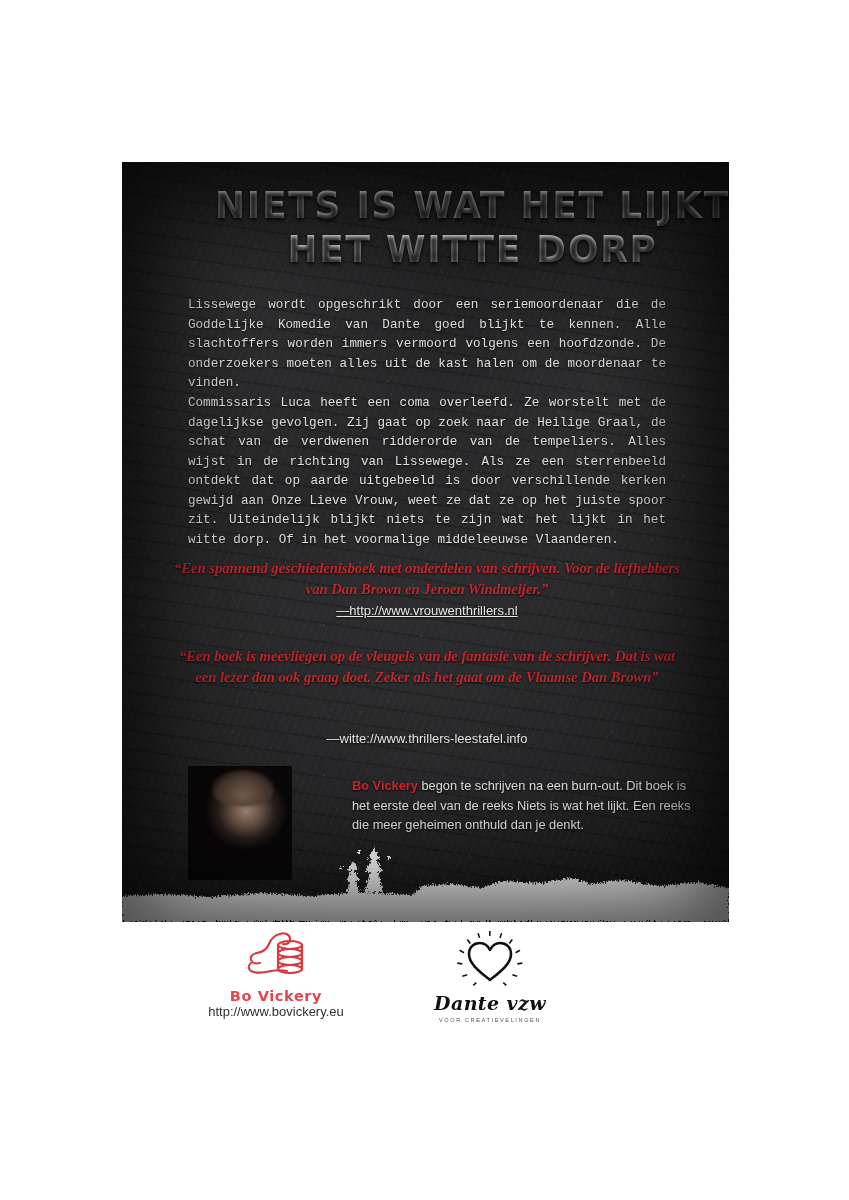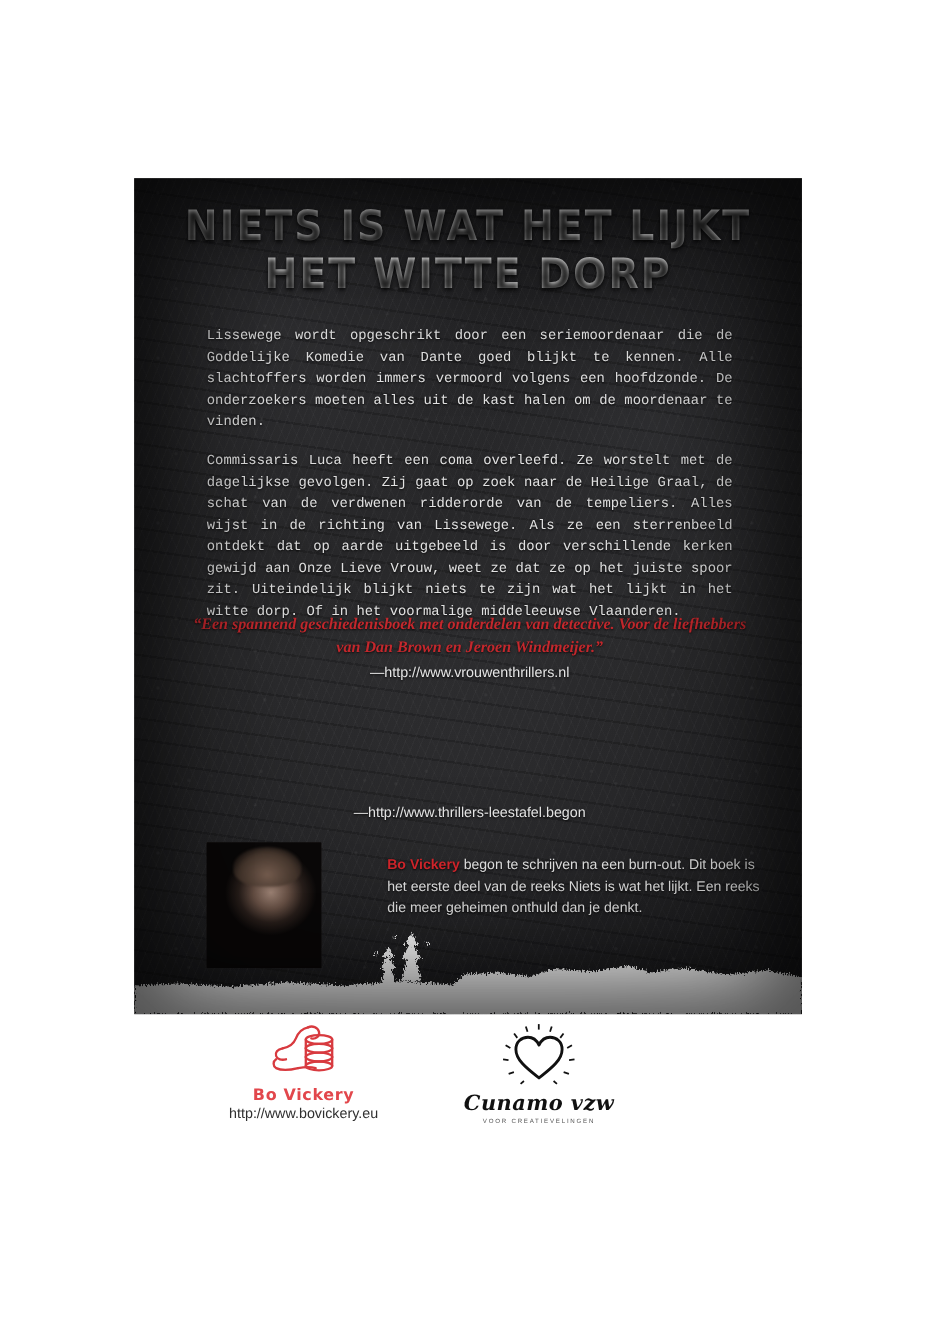--- a/index.html
+++ b/index.html
@@ -47,52 +47,53 @@
 
   .inner{position:absolute;left:0;top:0;width:607px;height:760px;}
 
   
   .title{
     position:absolute;left:0;top:24px;width:607px;text-align:center;
     font-family:"DejaVu Sans", sans-serif;
     font-weight:bold;color:#e9e9e9;
     letter-spacing:2px;line-height:1.02;
     text-shadow:0 2px 4px rgba(0,0,0,.8);
+    padding-left:47px;
   }
   .title .l1{display:block;font-size:38px;transform:scaleX(.94);}
   .title .l2{display:block;font-size:38px;transform:scaleX(.94);margin-top:5px;}
   .title .l1 span,.title .l2 span{
     background:linear-gradient(178deg,#f2f2f2 0%,#efefef 48%,#b9b9b9 60%,#e8e8e8 74%,#cfcfcf 100%);
     -webkit-background-clip:text;background-clip:text;color:transparent;
   }
 
   
   .blurb{
     position:absolute;left:66px;width:478px;
     color:#e2e2e2;font-size:12.6px;line-height:19.5px;
     text-align:justify;text-shadow:0 1px 2px rgba(0,0,0,.85);font-family:Liberation Mono, monospace;
   }
   .blurb.p1{top:134px;}
-  .blurb.p2{top:248px;}
+  .blurb.p2{top:232px;}
 
   
   .quote{
     position:absolute;left:52px;width:506px;text-align:center;
     font-family:"Liberation Serif", serif;
     font-style:italic;font-weight:bold;
     color:#c4282d;font-size:14.6px;line-height:21px;
     text-shadow:0 1px 2px rgba(0,0,0,.8);
   }
   .src{
     position:absolute;left:52px;width:506px;text-align:center;
     color:#e6e6e6;font-size:13px;line-height:18px;
     text-shadow:0 1px 2px rgba(0,0,0,.85);
   }
   .q1{top:396px;}
-  .s1{top:440px;}
+  .s1{top:440px;text-decoration:underline;}
   .q2{top:484px;}
   .s2{top:568px;}
 
   
   .author{position:absolute;left:66px;top:604px;width:480px;}
   .photo{
     position:absolute;left:0;top:0;width:104px;height:114px;
     background:
       radial-gradient(ellipse 40% 34% at 56% 40%, #a98d7e 0%, #6d5549 38%, #2a201c 70%, #0a0808 100%),
       radial-gradient(ellipse 46% 30% at 60% 84%, #b99a88 0%, #6a5044 42%, #120d0b 80%),
@@ -144,24 +145,25 @@
     <div class="inner">
 
       <div class="title">
         <span class="l1"><span>NIETS IS WAT HET LIJKT</span></span>
         <span class="l2"><span>HET WITTE DORP</span></span>
       </div>
 
       <div class="blurb p1">Lissewege wordt opgeschrikt door een seriemoordenaar die de Goddelijke Komedie van Dante goed blijkt te kennen. Alle slachtoffers worden immers vermoord volgens een hoofdzonde. De onderzoekers moeten alles uit de kast halen om de moordenaar te vinden.</div>
       <div class="blurb p2">Commissaris Luca heeft een coma overleefd. Ze worstelt met de dagelijkse gevolgen. Zij gaat op zoek naar de Heilige Graal, de schat van de verdwenen ridderorde van de tempeliers. Alles wijst in de richting van Lissewege. Als ze een sterrenbeeld ontdekt dat op aarde uitgebeeld is door verschillende kerken gewijd aan Onze Lieve Vrouw, weet ze dat ze op het juiste spoor zit. Uiteindelijk blijkt niets te zijn wat het lijkt in het witte dorp. Of in het voormalige middeleeuwse Vlaanderen.</div>
 
-      <div class="quote q1">“Een spannend geschiedenisboek met onderdelen van detective. Voor de liefhebbers van Dan Brown en Jeroen Windmeijer.”</div>
+      <div class="quote q1">“Een spannend geschiedenisboek met onderdelen van schrijven. Voor de liefhebbers van Dan Brown en Jeroen Windmeijer.”</div>
       <div class="src s1">—http://www.vrouwenthrillers.nl</div>
 
-      <div class="src s2">—http://www.thrillers-leestafel.begon</div>
+      <div class="quote q2">“Een boek is meevliegen op de vleugels van de fantasie van de schrijver. Dat is wat een lezer dan ook graag doet. Zeker als het gaat om de Vlaamse Dan Brown”</div>
+      <div class="src s2">—witte://www.thrillers-leestafel.info</div>
 
       <div class="author">
         <div class="photo">
           <div class="hair"></div>
         </div>
         <div class="bio"><b>Bo Vickery</b><span> begon te schrijven na een burn-out. Dit boek is het eerste deel van de reeks Niets is wat het lijkt. Een reeks die meer geheimen onthuld dan je denkt.</span></div>
       </div>
 
       <svg class="torn" viewBox="0 0 607 96" preserveAspectRatio="none">
         <defs>
@@ -223,19 +225,19 @@
           <rect x="17" y="19" width="1.6" height="5" transform="rotate(-60 17.8 21.5)"></rect>
           <rect x="73" y="19" width="1.6" height="5" transform="rotate(60 73.8 21.5)"></rect>
           <rect x="15" y="31" width="1.6" height="5" transform="rotate(-82 15.8 33.5)"></rect>
           <rect x="75" y="31" width="1.6" height="5" transform="rotate(82 75.8 33.5)"></rect>
           <rect x="20" y="43" width="1.6" height="5" transform="rotate(-108 20.8 45.5)"></rect>
           <rect x="70" y="43" width="1.6" height="5" transform="rotate(108 70.8 45.5)"></rect>
           <rect x="30" y="52" width="1.6" height="4" transform="rotate(-130 30.8 54)"></rect>
           <rect x="60" y="52" width="1.6" height="4" transform="rotate(130 60.8 54)"></rect>
         </g>
       </svg>
-      <div class="cu-name">Cunamo vzw</div>
+      <div class="cu-name">Dante vzw</div>
       <div class="cu-tag">VOOR CREATIEVELINGEN</div>
     </div>
 
   </div>
 
 </div>
 
 </body></html>

